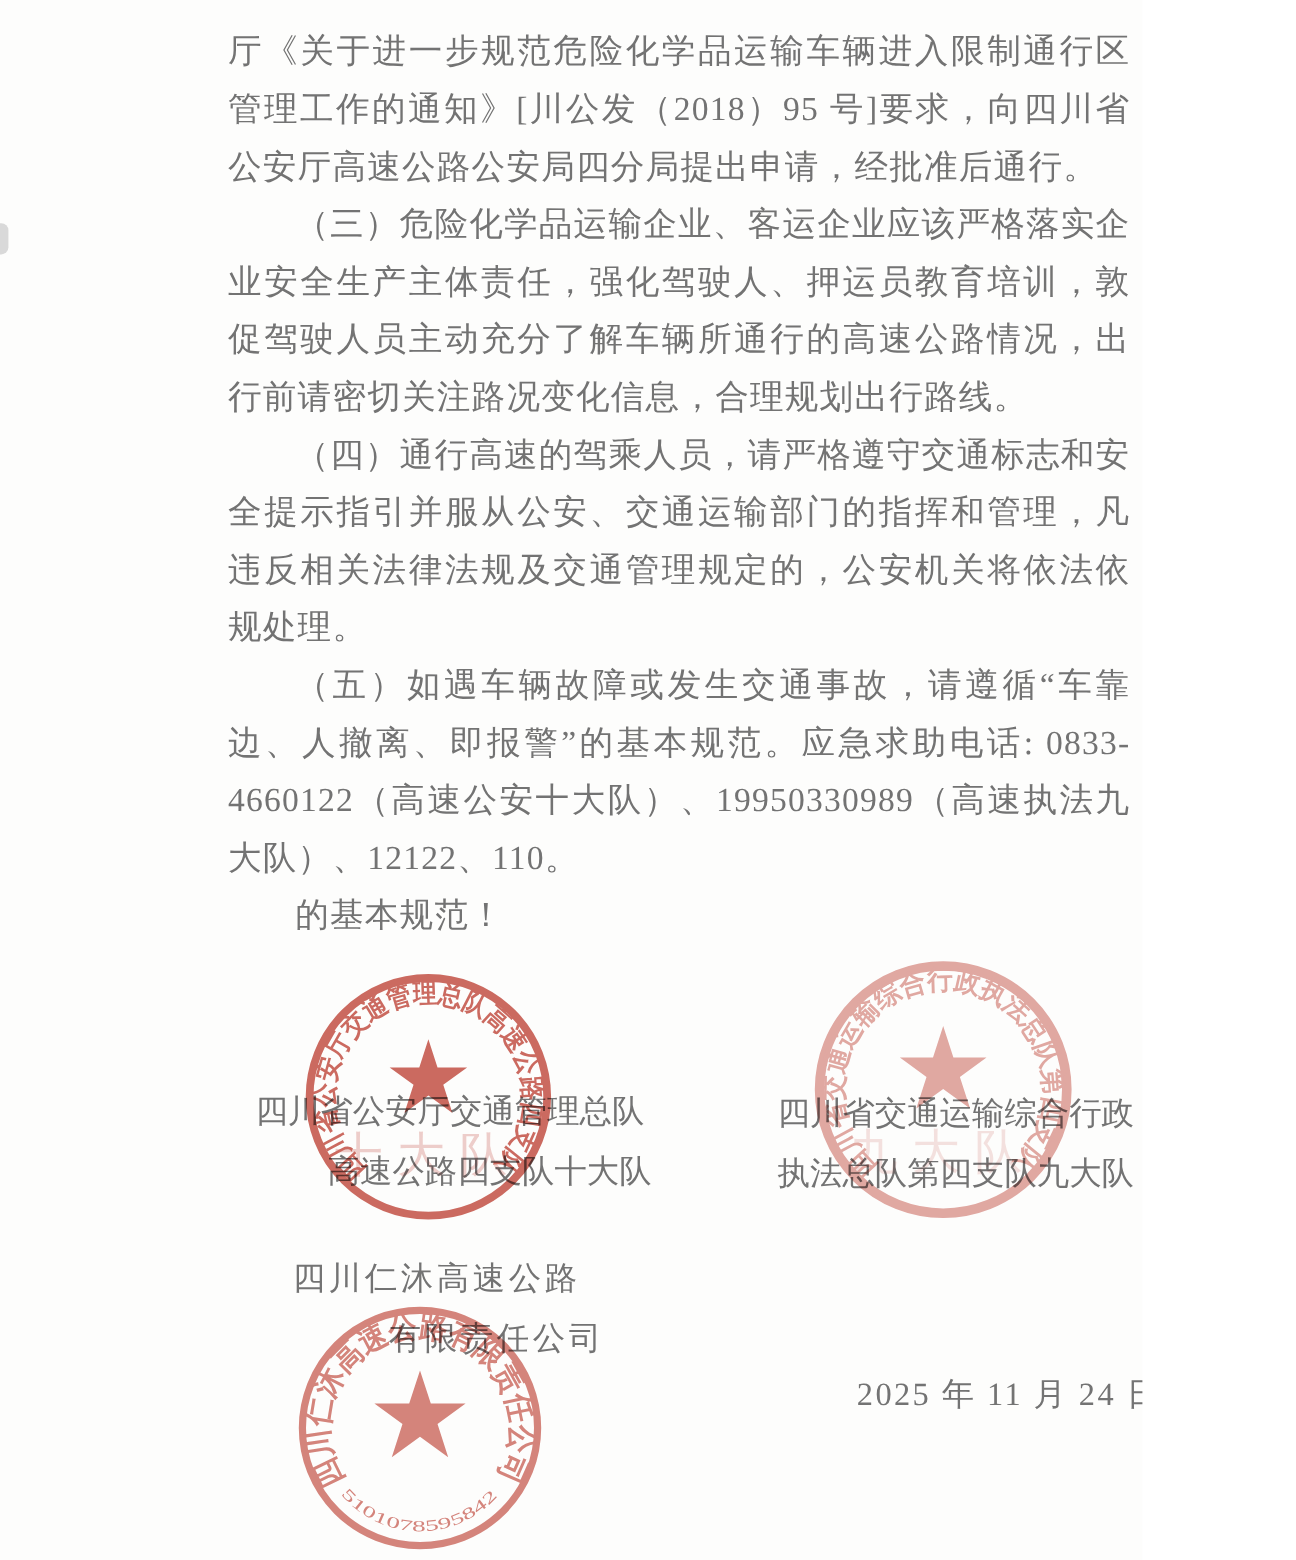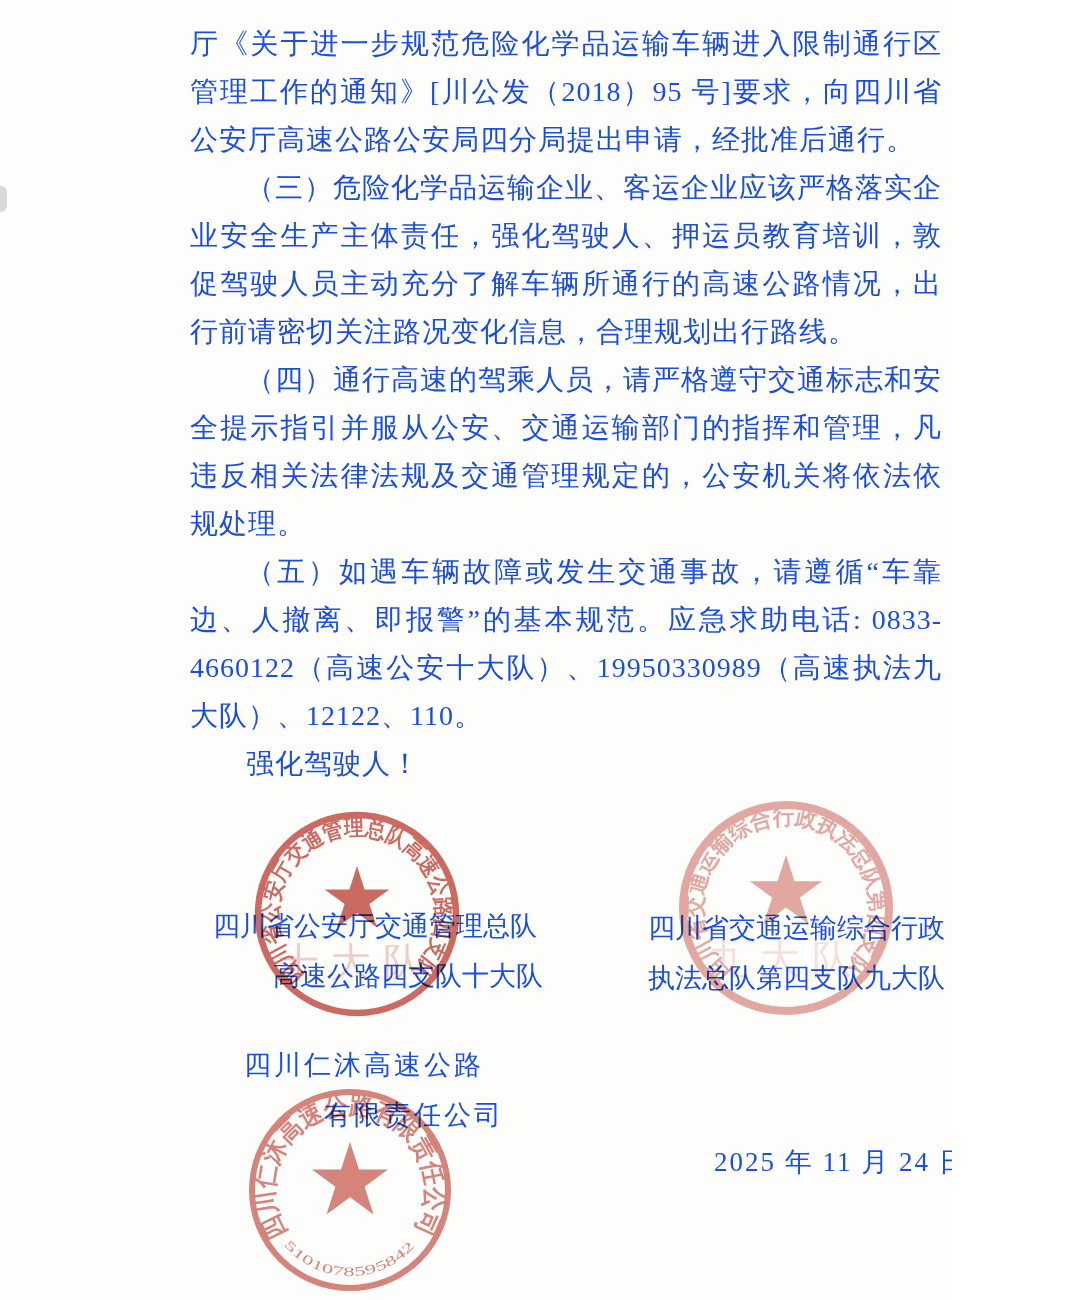--- a/index.html
+++ b/index.html
@@ -3,21 +3,21 @@
 <meta charset="utf-8">
 <style>
   html, body { margin: 0; padding: 0; }
   .page {
     position: relative;
     width: 952px;
     height: 1300px;
     background: #fdfdfc;
     overflow: hidden;
     font-family: "Liberation Serif", "DejaVu Serif", serif;
-    color: #1d4ed8;
+    color: #737373;
   }
   .text-column {
     position: absolute;
     left: 190px;
     top: 20px;
     width: 752px;
     font-size: 28px;
     line-height: 48px;
     text-align: justify;
     text-justify: inter-ideograph;
@@ -68,21 +68,21 @@
 
 <div class="page">
 
   <div class="smudge"></div>
 
   <div class="text-column">
     <p>厅《关于进一步规范危险化学品运输车辆进入限制通行区管理工作的通知》[川公发（2018）95 号]要求，向四川省公安厅高速公路公安局四分局提出申请，经批准后通行。</p>
     <p class="indent">（三）危险化学品运输企业、客运企业应该严格落实企业安全生产主体责任，强化驾驶人、押运员教育培训，敦促驾驶人员主动充分了解车辆所通行的高速公路情况，出行前请密切关注路况变化信息，合理规划出行路线。</p>
     <p class="indent">（四）通行高速的驾乘人员，请严格遵守交通标志和安全提示指引并服从公安、交通运输部门的指挥和管理，凡违反相关法律法规及交通管理规定的，公安机关将依法依规处理。</p>
     <p class="indent">（五）如遇车辆故障或发生交通事故，请遵循“车靠边、人撤离、即报警”的基本规范。应急求助电话: 0833-4660122（高速公安十大队）、19950330989（高速执法九大队）、12122、110。</p>
-    <p class="indent">强化驾驶人！</p>
+    <p class="indent">的基本规范！</p>
   </div>
 
   <div class="sig" id="sig-police">
     <div>四川省公安厅交通管理总队</div>
     <div class="l2-center">高速公路四支队十大队</div>
   </div>
 
   <div class="sig" id="sig-enforce">
     <div>四川省交通运输综合行政</div>
     <div>执法总队第四支队九大队</div>

